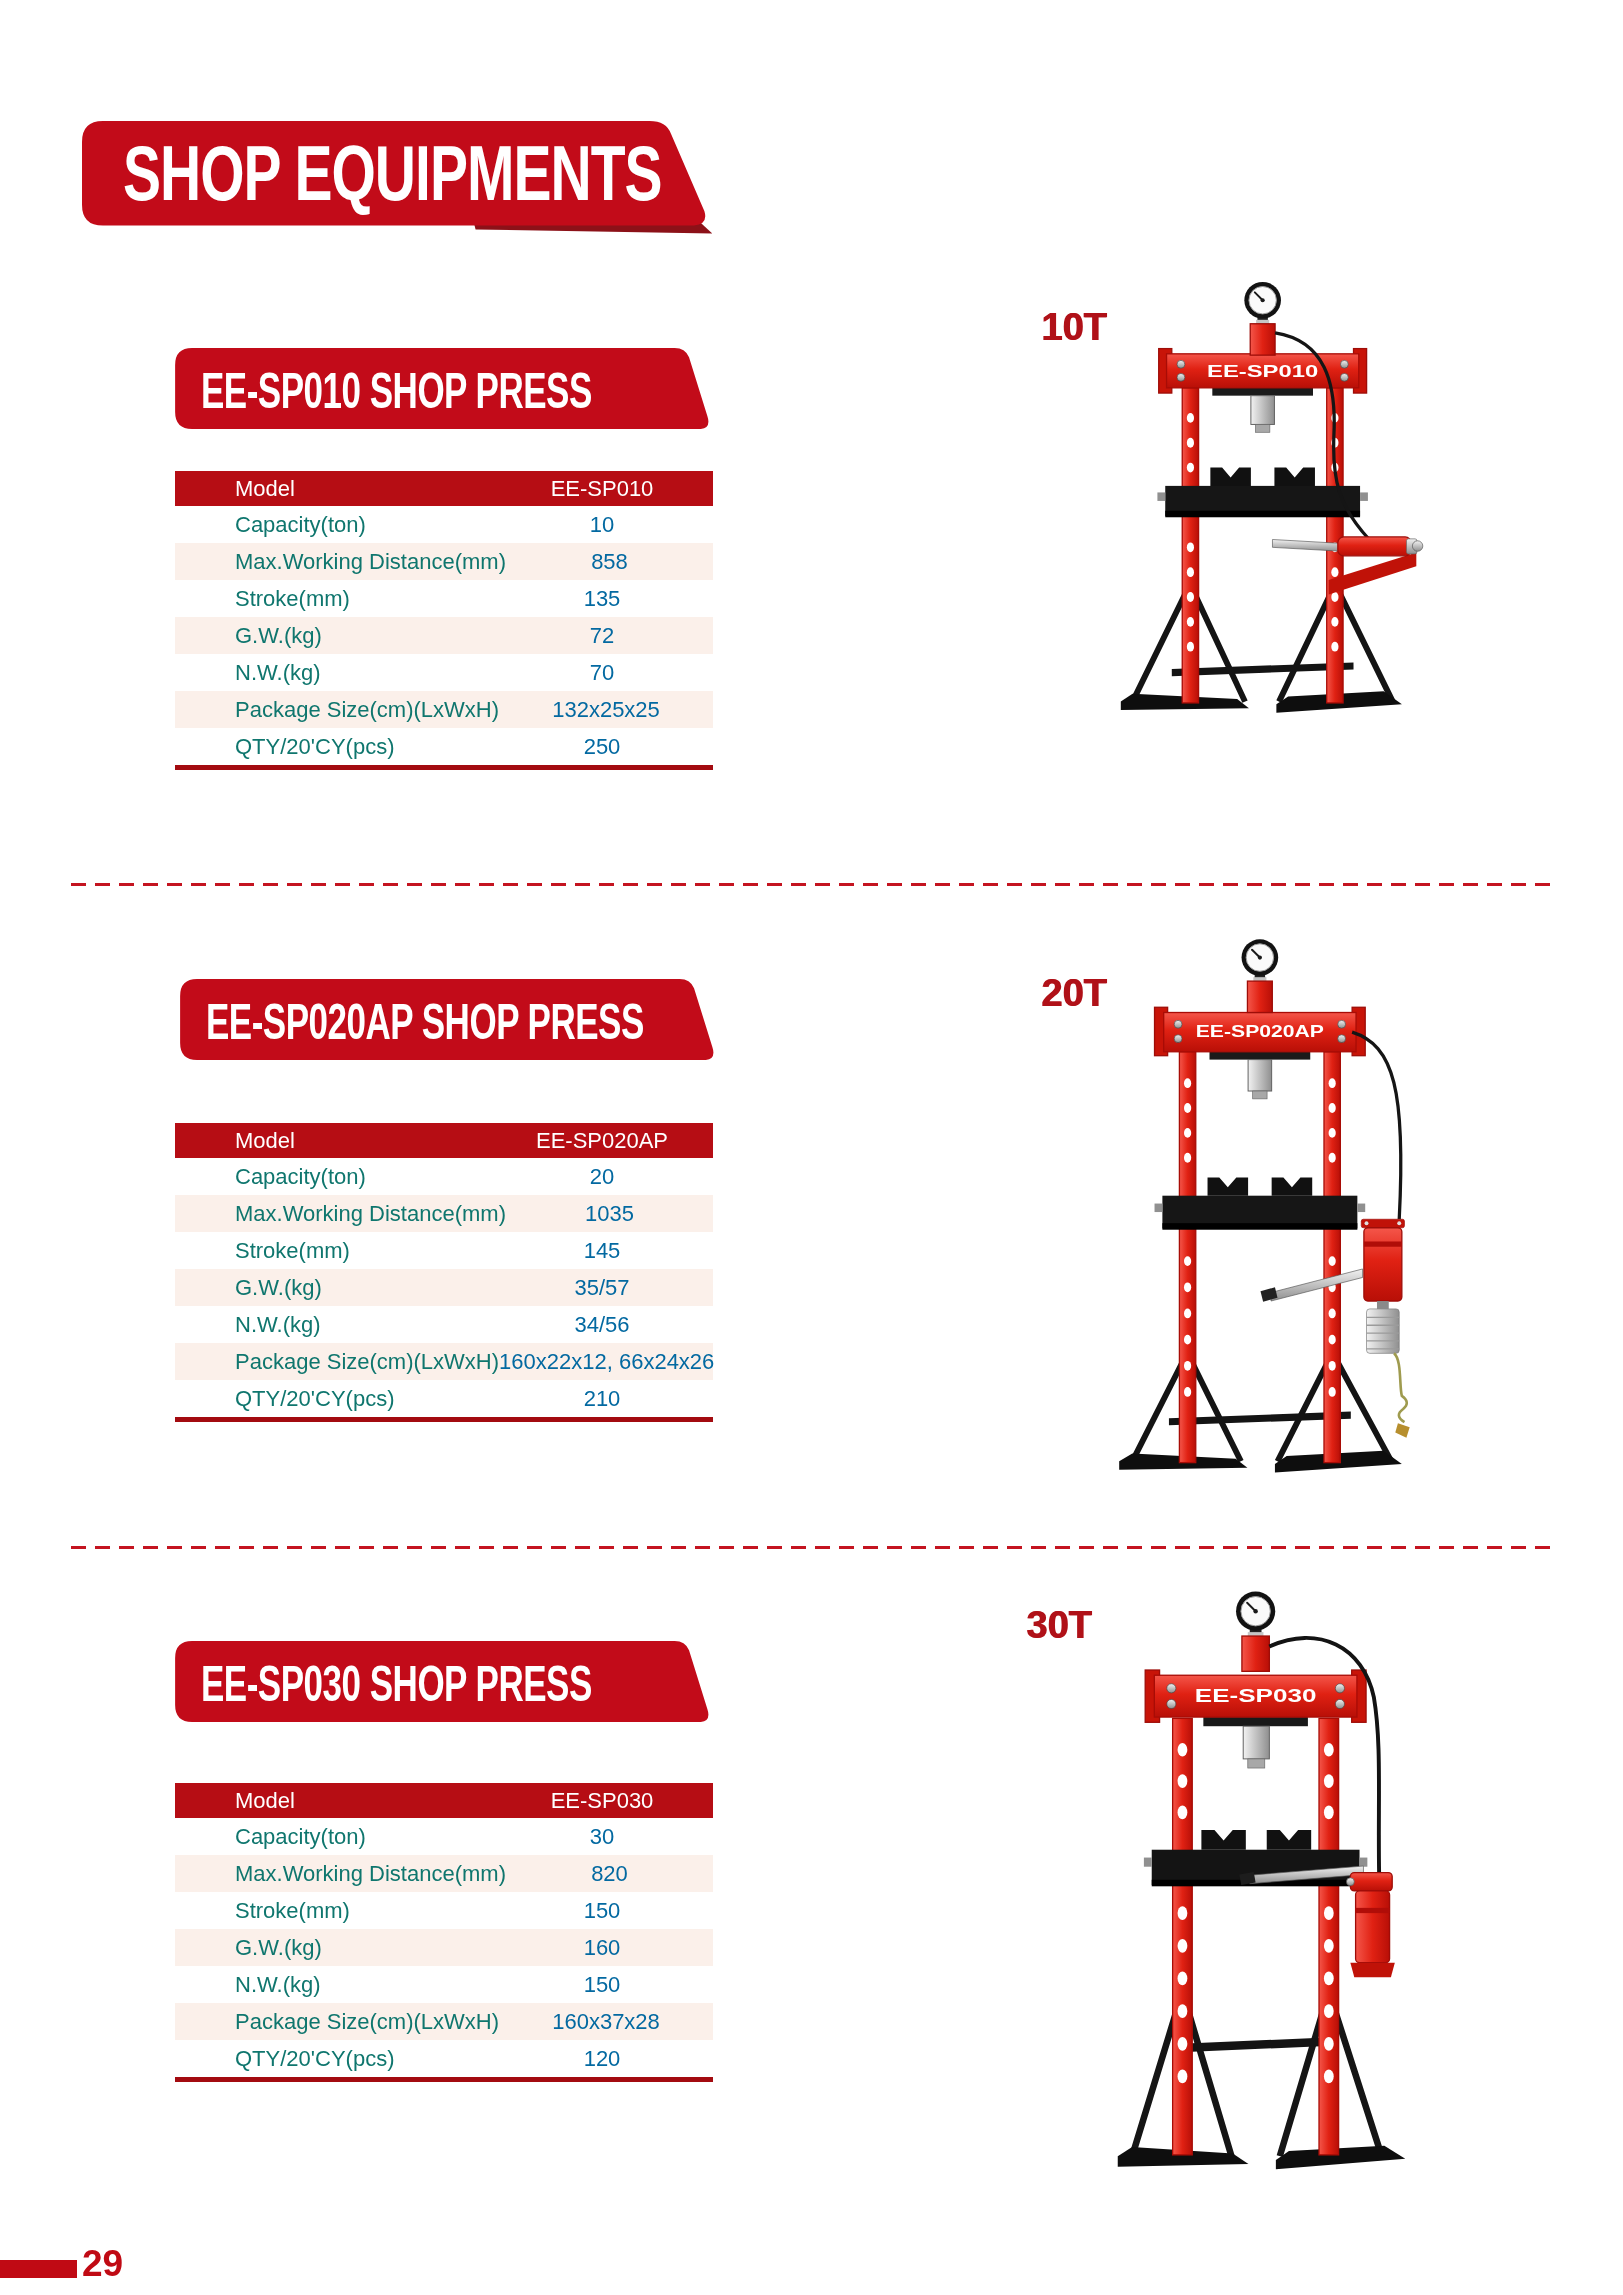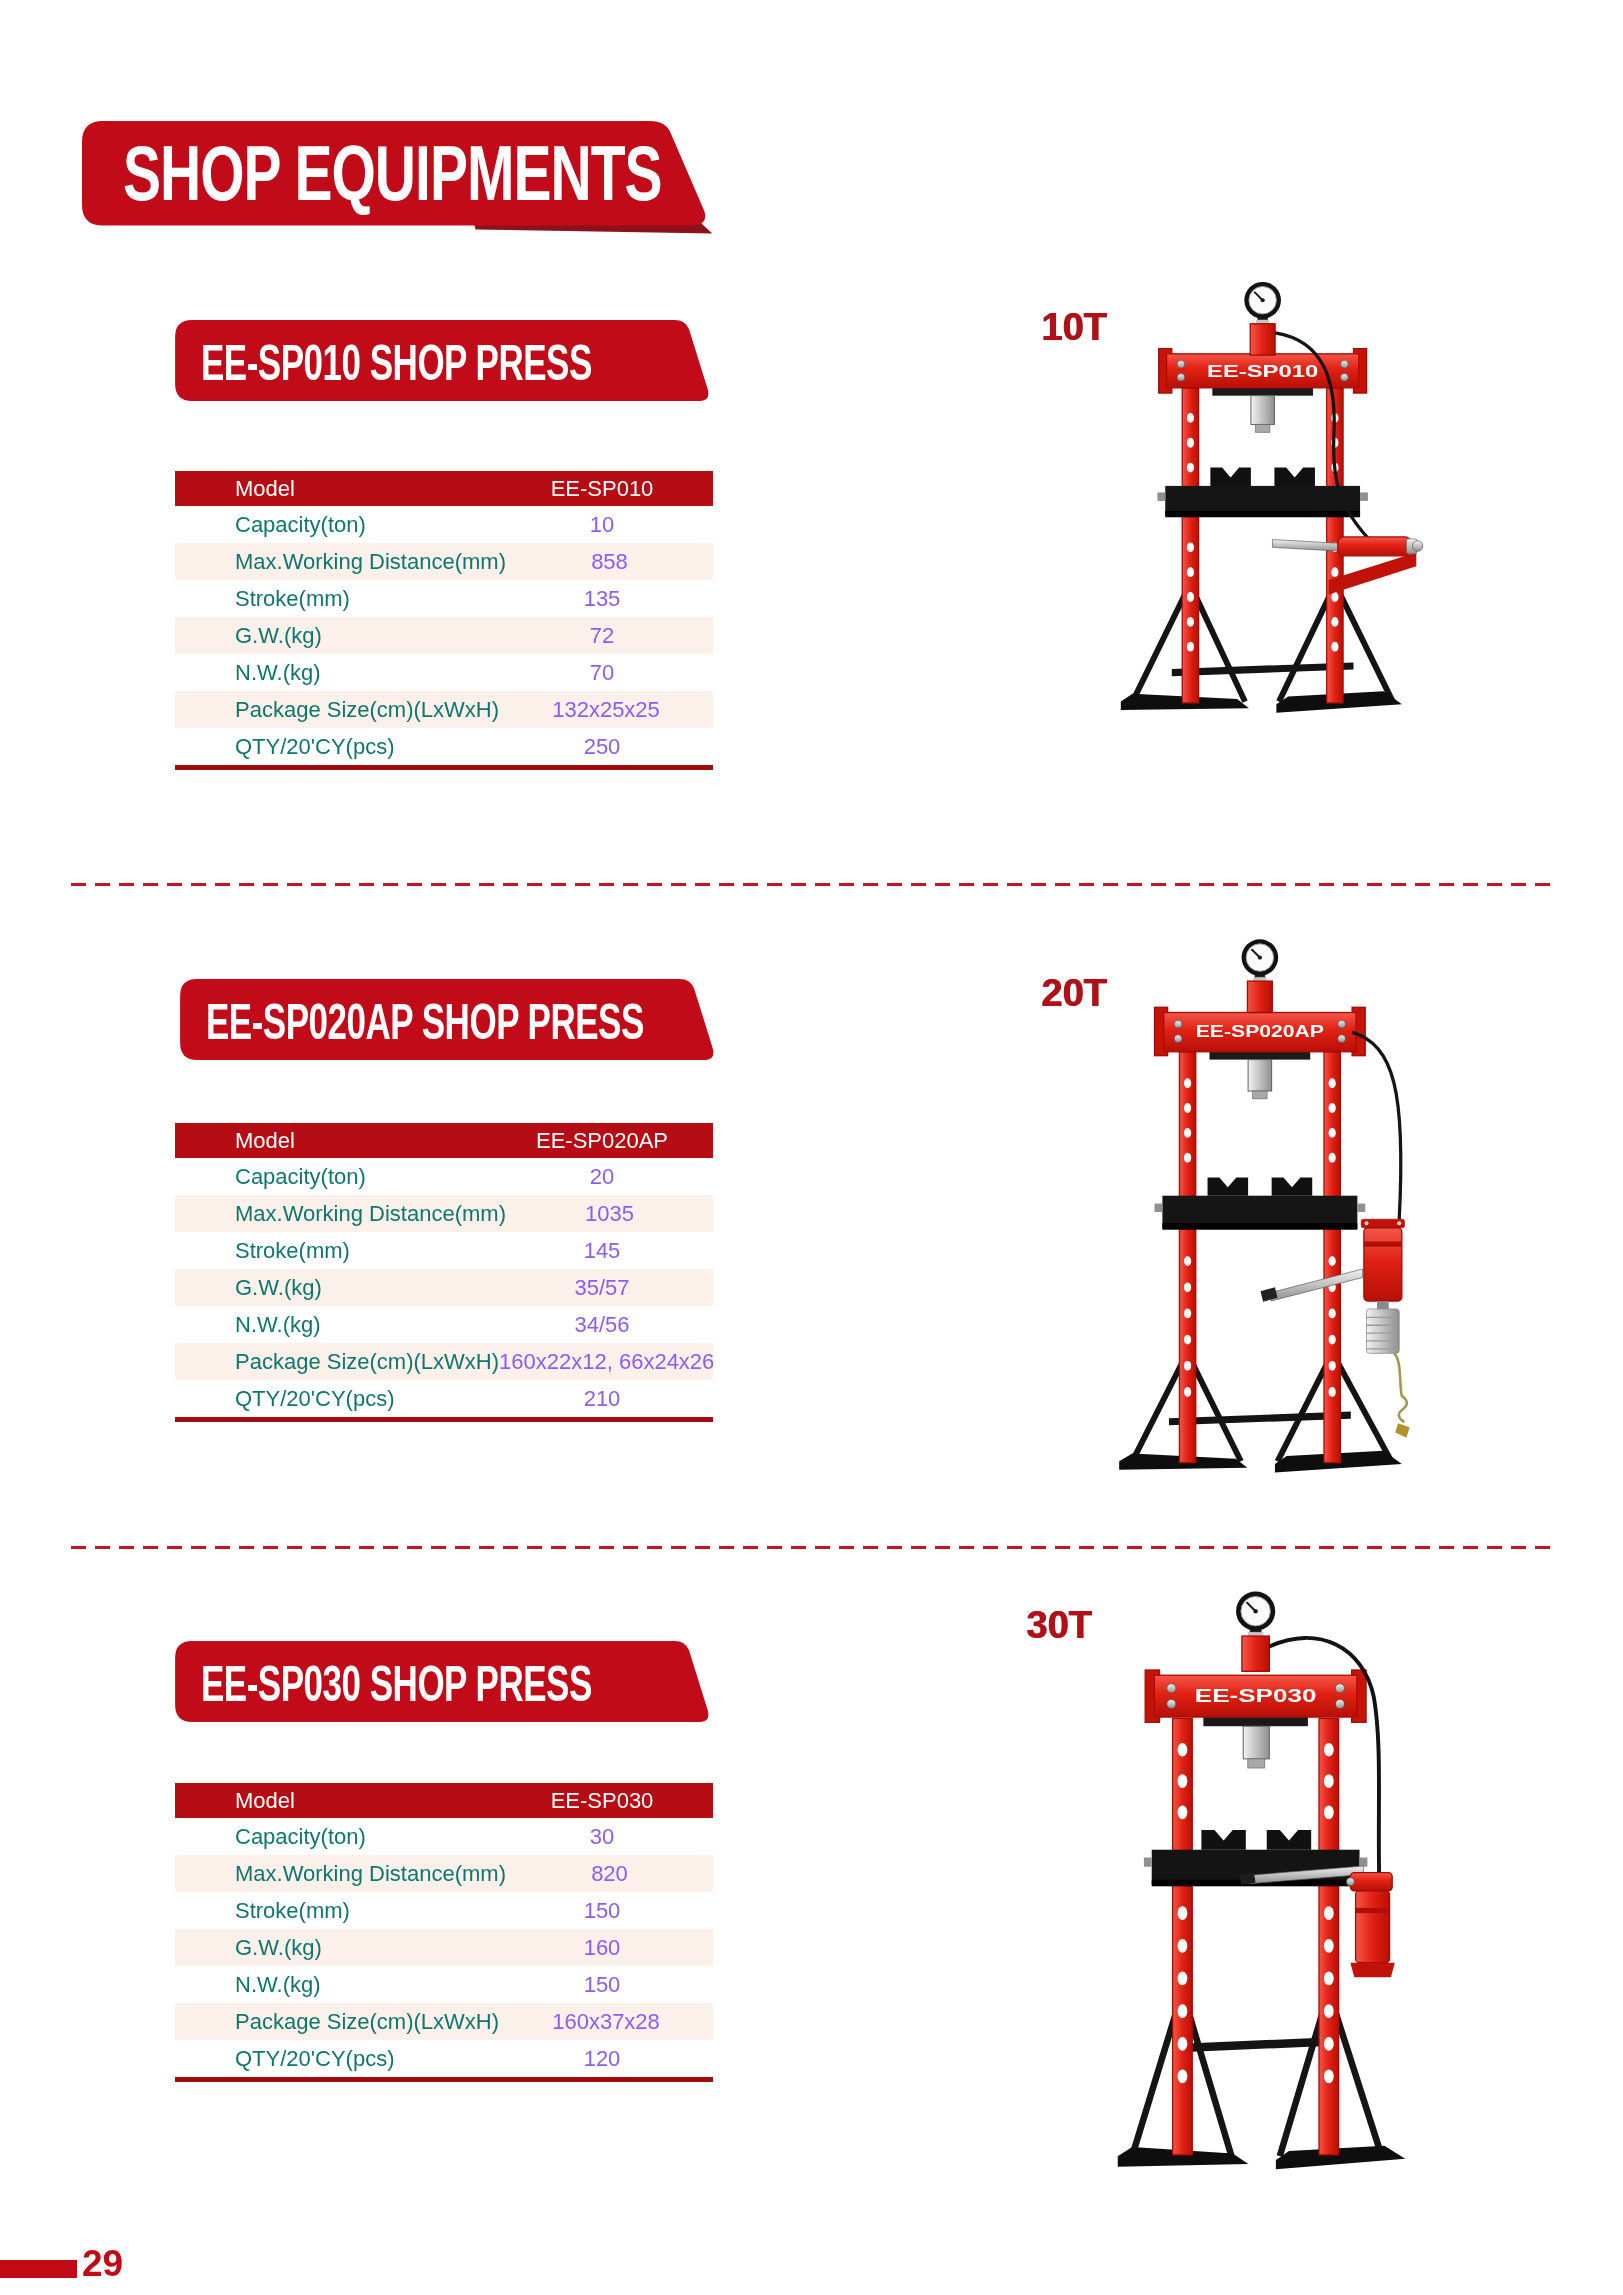--- a/index.html
+++ b/index.html
@@ -22,21 +22,21 @@
   .banner-svg{position:absolute;left:0;top:0;}
 
   
   .spec-table{width:538px;text-align:center;}
   .spec-header{height:35px;background:#b60d14;display:flex;align-items:stretch;}
   .spec-row{height:37px;display:flex;align-items:stretch;}
   .spec-rows .spec-row:nth-child(even){background:#fbf0ea;}
   .spec-label{flex:1;padding-left:60px;display:flex;align-items:center;
     font-size:22px;color:#0f766e;white-space:nowrap;}
   .spec-value{width:222px;display:flex;align-items:center;justify-content:center;
-    font-size:22px;color:#8b5cf6;white-space:nowrap;}
+    font-size:22px;color:#0369a1;white-space:nowrap;}
   .spec-header .spec-label,.spec-header .spec-value{color:#ffffff;}
   .table-bottom-rule{height:4.6px;background:#a30b10;}
 
   
   .capacity-badge{
     font-size:38px;font-weight:700;color:#b01118;letter-spacing:0px;
     text-shadow:1px 0 0 #b01118;white-space:nowrap;
   }
   .divider{
     left:71px;width:1482px;height:3.3px;
@@ -51,21 +51,21 @@
 <body>
 
 <div class="abs top-banner">
   <svg class="banner-svg" width="644" height="119" viewBox="0 0 985 182">
     <polygon points="600,158 940,150 964,172 602,166" fill="#8c1118"></polygon>
     <path d="M32,0 H868 Q894,0 901,20 L952,138 Q958,158 936,160 H32 Q0,160 0,128 V32 Q0,0 32,0 Z" fill="#c20b19"></path>
   </svg>
   <span class="ribbon-text">SHOP EQUIPMENTS</span>
 </div>
 
-<div class="abs section-banner" style="left:175px;top:320px;">
+<div class="abs section-banner" style="left:175px;top:348px;">
   <svg class="banner-svg" width="539" height="85" viewBox="0 0 824 130">
     <path d="M26,0 H764 Q780,0 786,14 L814,104 Q820,122 804,124 H26 Q0,124 0,98 V26 Q0,0 26,0 Z" fill="#c20b19"></path>
   </svg>
   <span class="ribbon-text">EE-SP010 SHOP PRESS</span>
 </div>
 
 <div class="abs spec-table" style="left:175px;top:471px;">
   <div class="spec-header">
     <div class="spec-label">Model</div>
     <div class="spec-value">EE-SP010</div>

